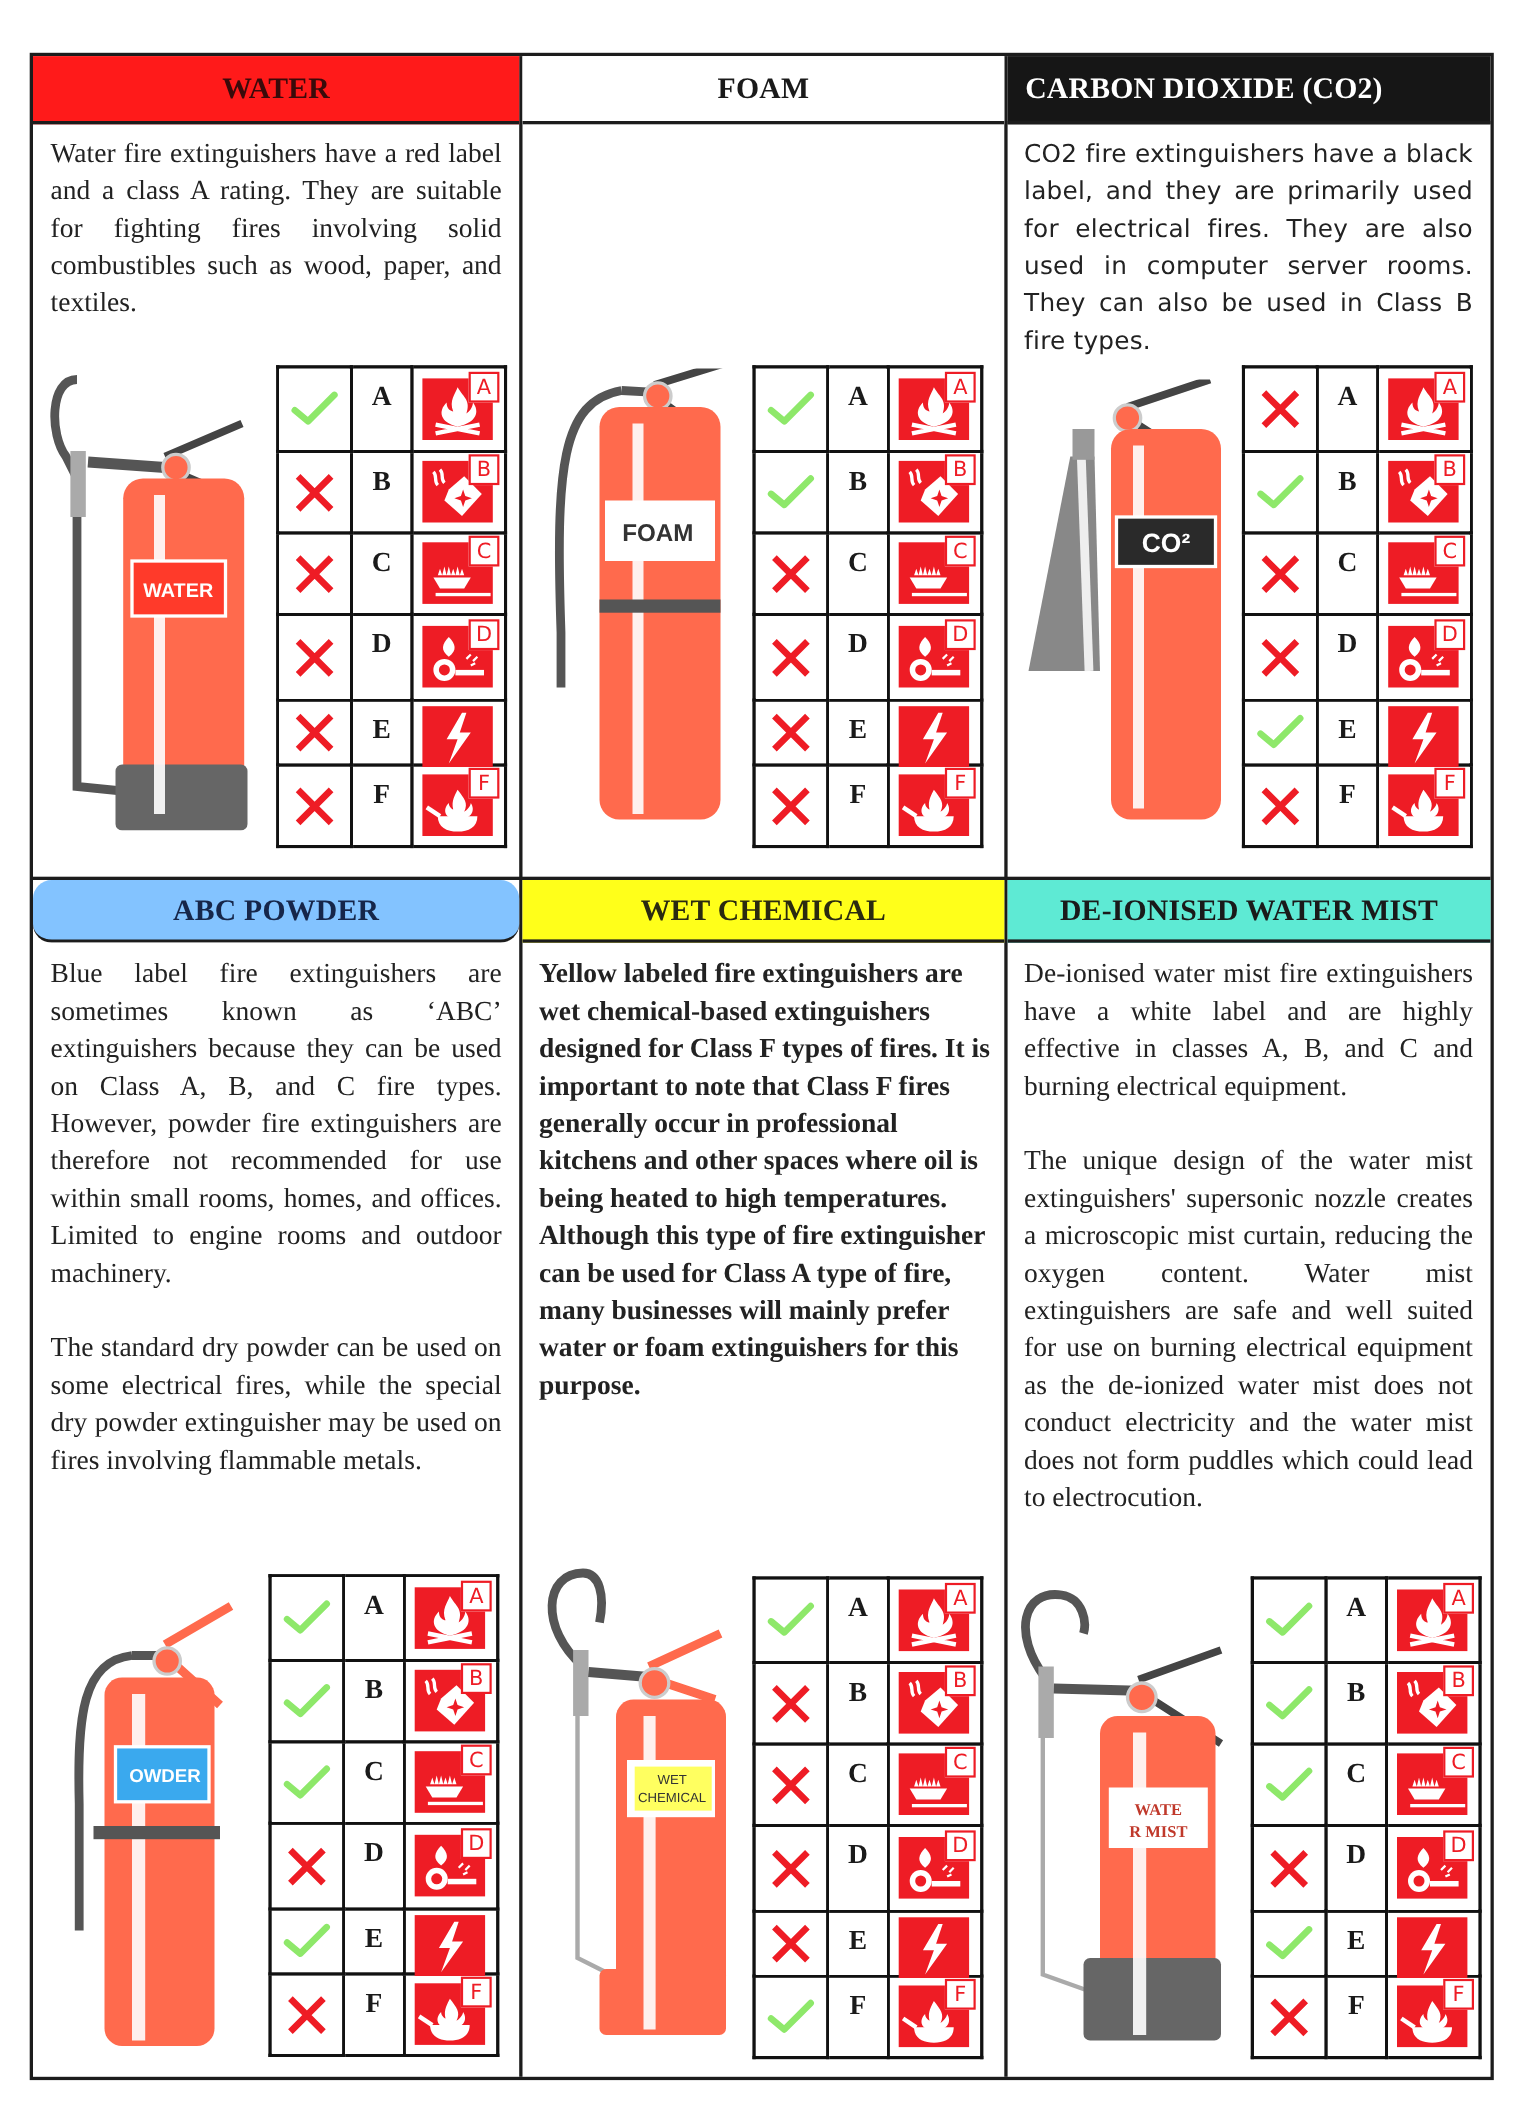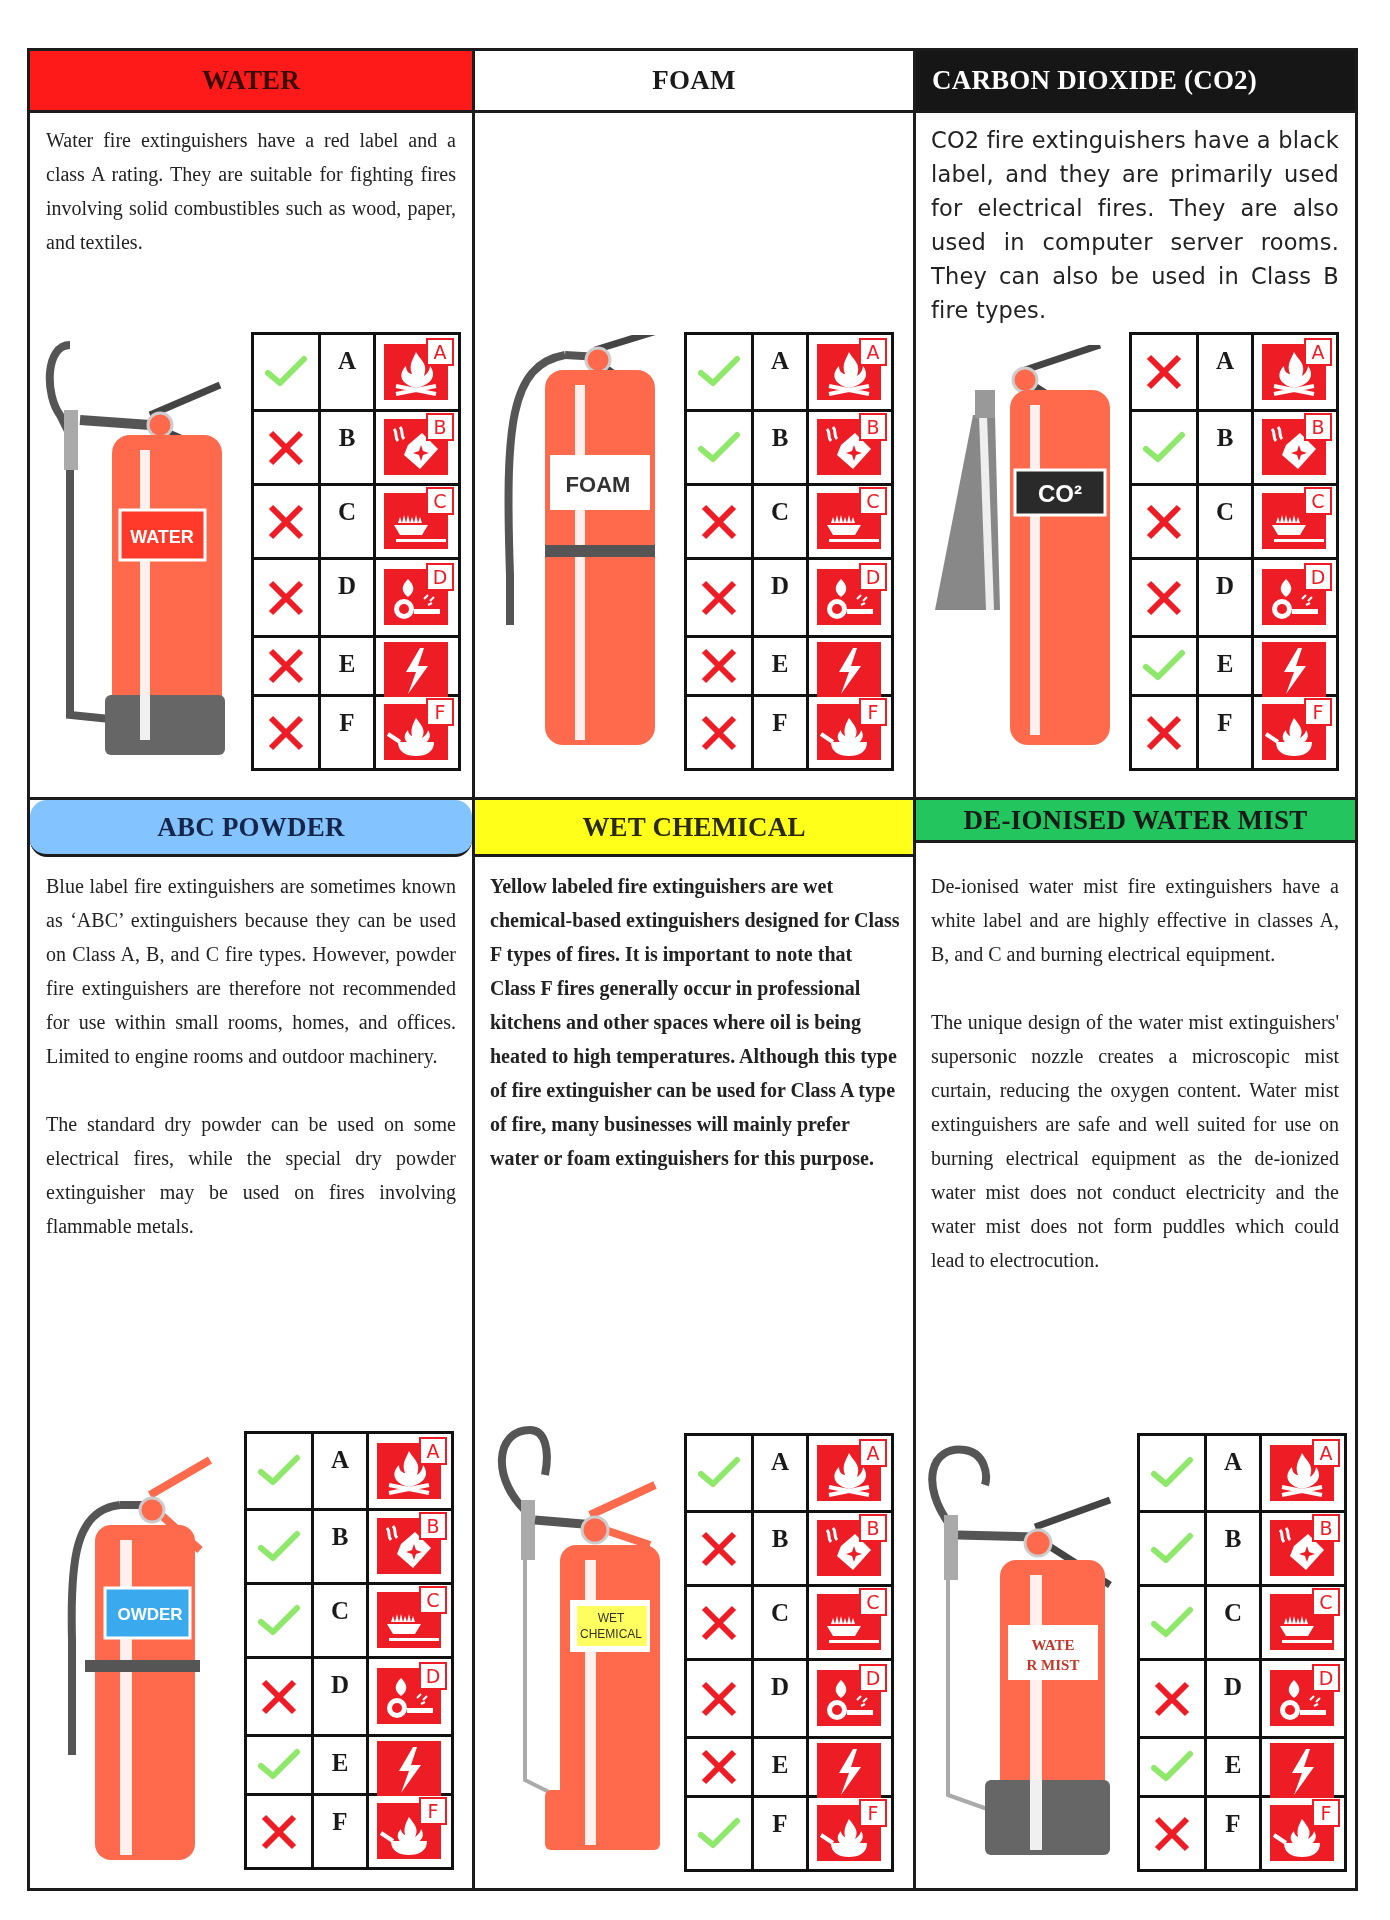--- a/index.html
+++ b/index.html
@@ -2,21 +2,21 @@
 <html><head>
 <meta charset="utf-8">
 <style>
   html, body { margin:0; padding:0; background:#ffffff; }
   body { width:1390px; height:1920px; position:relative; overflow:hidden; font-family:"Liberation Serif", serif; color:#1a1a1a; }
   .grid { position:absolute; left:27px; top:48px; width:1331px; height:1843px; border:3px solid #1c1c1c; box-sizing:border-box; }
   .cell { position:absolute; box-sizing:border-box; }
   .hdr { display:flex; align-items:center; justify-content:center; font-family:"Liberation Serif", serif; font-weight:bold; font-size:27px; border-bottom:3px solid #1c1c1c; letter-spacing:0.2px; }
   .vline { position:absolute; top:0; bottom:0; width:3px; background:#1c1c1c; }
   .hline { position:absolute; left:0; right:0; height:3px; background:#1c1c1c; }
-  .desc { position:absolute; font-size:20px; line-height:34px; color:#222; }
+  .desc { position:absolute; font-size:25px; line-height:34px; color:#222; }
   .desc p { margin:0 0 34px 0; }
   .desc p:last-child { margin-bottom:0; }
   .justify { text-align:justify; text-align-last:auto; }
   .left { text-align:left; }
   .sans { font-family:"DejaVu Sans", sans-serif; font-size:22.5px; line-height:34px; letter-spacing:0.2px; }
 
   table.cls { position:absolute; border-collapse:collapse; border:3px solid #111; }
   table.cls td { border:3px solid #111; padding:0; position:relative; background:#fff; }
   td.mark { width:64px; text-align:center; vertical-align:middle; }
   td.letter { width:52px; text-align:center; vertical-align:top; font-family:"Liberation Serif", serif; font-weight:bold; font-size:25px; padding-top:12px !important; }
@@ -47,21 +47,21 @@
   <div class="cell hdr" style="left:886px;top:0;width:439px;height:62px;background:#161616;color:#ffffff;justify-content:flex-start;padding-left:16px;">
     <span>CARBON DIOXIDE (CO2)</span>
   </div>
 
   <div class="cell hdr" style="left:0;top:749px;width:442px;height:57px;background:#83c3ff;color:#16264a;border-radius:17px;">
     <span>ABC POWDER</span>
   </div>
   <div class="cell hdr" style="left:445px;top:749px;width:438px;height:57px;background:#ffff1a;color:#2a2a10;">
     <span>WET CHEMICAL</span>
   </div>
-  <div class="cell hdr" style="left:886px;top:749px;width:439px;height:43px;background:#22c55e;color:#1a1a1a;">
+  <div class="cell hdr" style="left:886px;top:749px;width:439px;height:57px;background:#5eead4;color:#1a1a1a;">
     <span>DE-IONISED WATER MIST</span>
   </div>
 
   <div class="desc justify" style="left:16px;top:72px;width:410px;">
     <p>Water fire extinguishers have a red label and a class A rating. They are suitable for fighting fires involving solid combustibles such as wood, paper, and textiles.</p>
   </div>
   <div class="desc justify sans" style="left:901px;top:72px;width:408px;">
     <p>CO2 fire extinguishers have a black label, and they are primarily used for electrical fires. They are also used in computer server rooms. They can also be used in Class B fire types.</p>
   </div>
 

